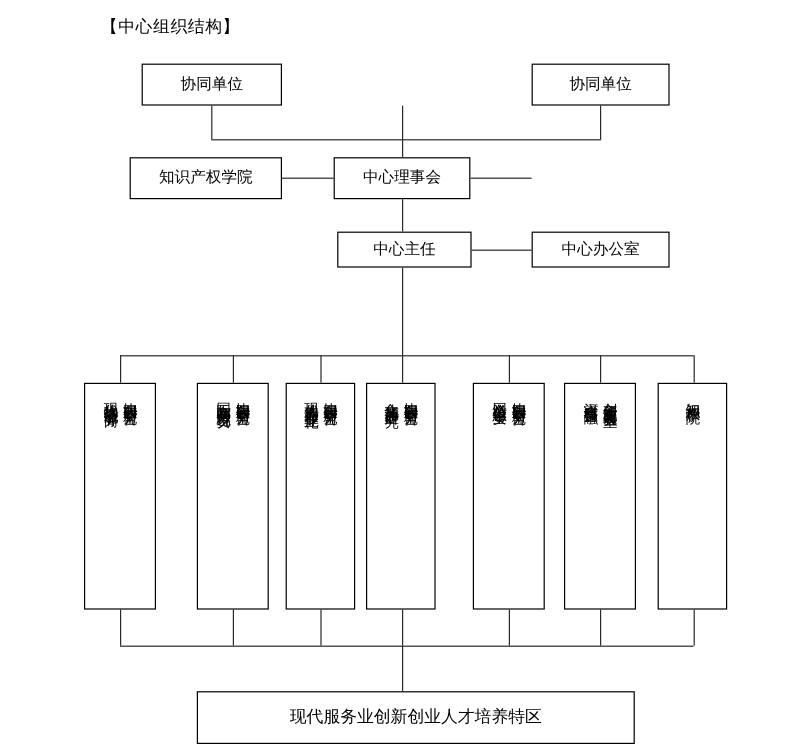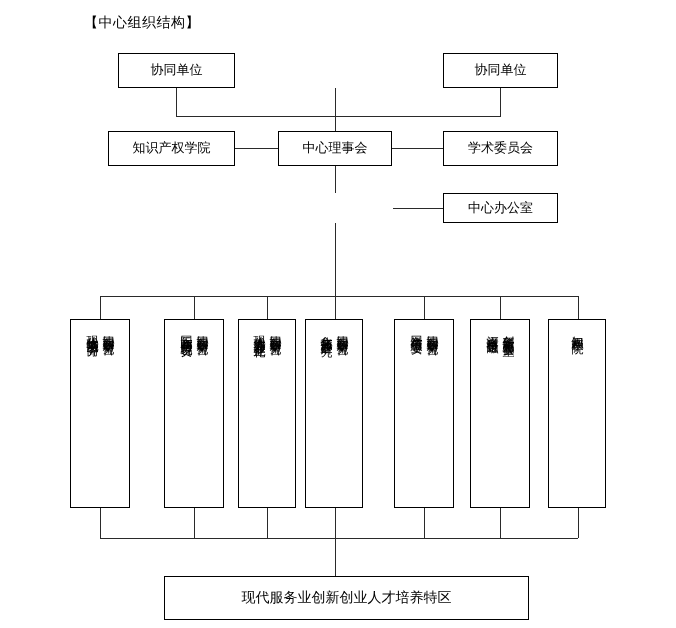--- a/index.html
+++ b/index.html
@@ -85,27 +85,27 @@
   <div class="line vline" style="left:176px; top:88px; height:28px;"></div>
   <div class="line vline" style="left:335px; top:88px; height:28px;"></div>
   <div class="line vline" style="left:500px; top:88px; height:28px;"></div>
 
   <div class="line hline" style="left:176px; top:116px; width:325px;"></div>
 
   <div class="line vline" style="left:335px; top:116px; height:15px;"></div>
 
   <div class="node" style="left:108px; top:131px; width:127px; height:35px;">知识产权学院</div>
   <div class="node" style="left:278px; top:131px; width:114px; height:35px;">中心理事会</div>
-  <div class="node" style="left:443px; top:131px; width:115px; height:35px;">学术委员会</div>
 
   <div class="line hline" style="left:235px; top:148px; width:43px;"></div>
   <div class="line hline" style="left:392px; top:148px; width:51px;"></div>
 
   <div class="line vline" style="left:335px; top:166px; height:27px;"></div>
 
+  <div class="node" style="left:281px; top:193px; width:112px; height:30px;">中心主任</div>
   <div class="node" style="left:443px; top:193px; width:115px; height:30px;">中心办公室</div>
   <div class="line hline" style="left:393px; top:208px; width:50px;"></div>
 
   <div class="line vline" style="left:335px; top:223px; height:73px;"></div>
 
   <div class="line hline" style="left:100px; top:296px; width:478px;"></div>
 
   <div class="line vline" style="left:100px; top:296px; height:23px;"></div>
   <div class="line vline" style="left:194px; top:296px; height:23px;"></div>
   <div class="line vline" style="left:267px; top:296px; height:23px;"></div>

